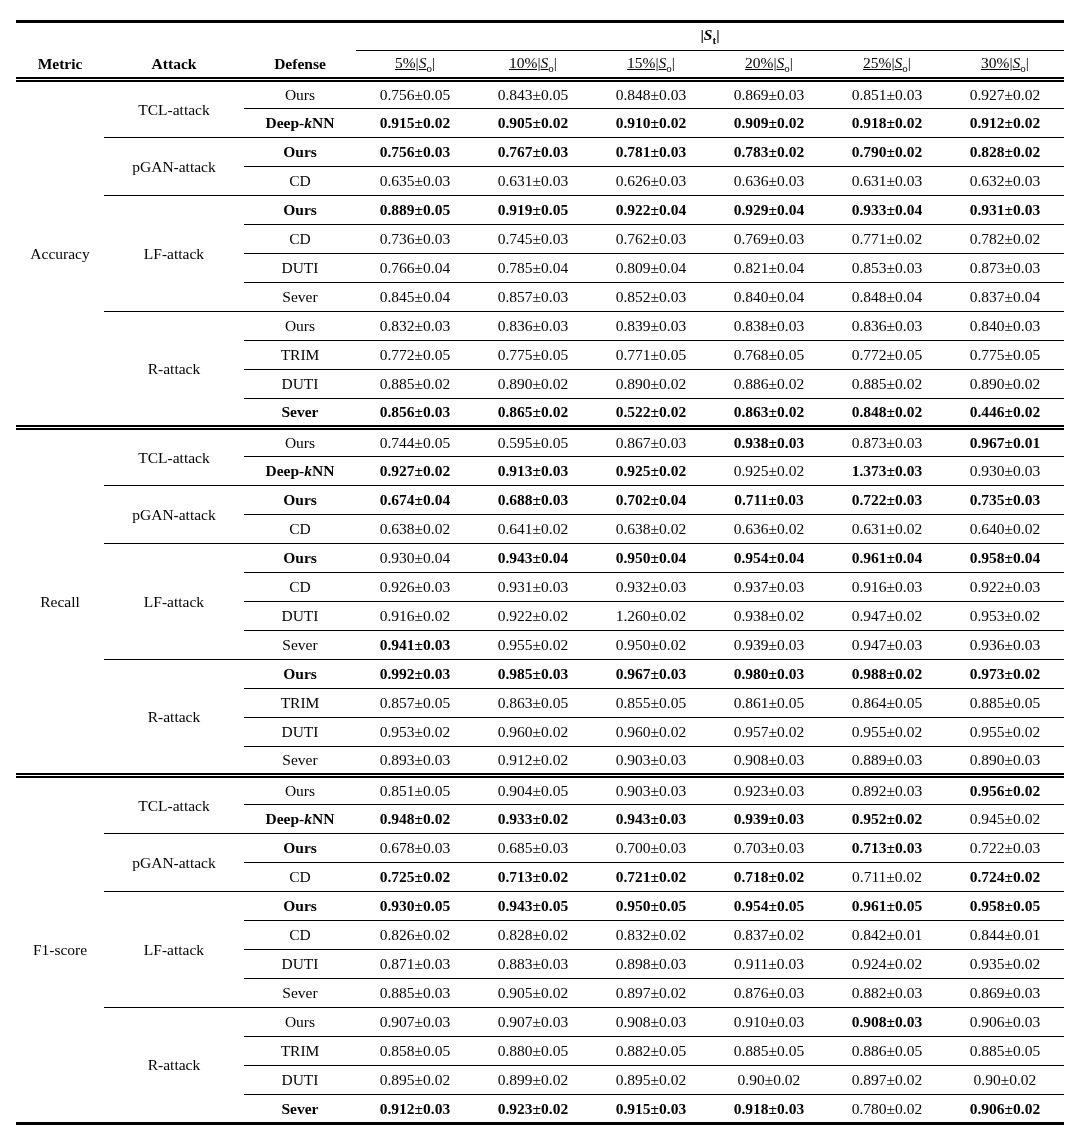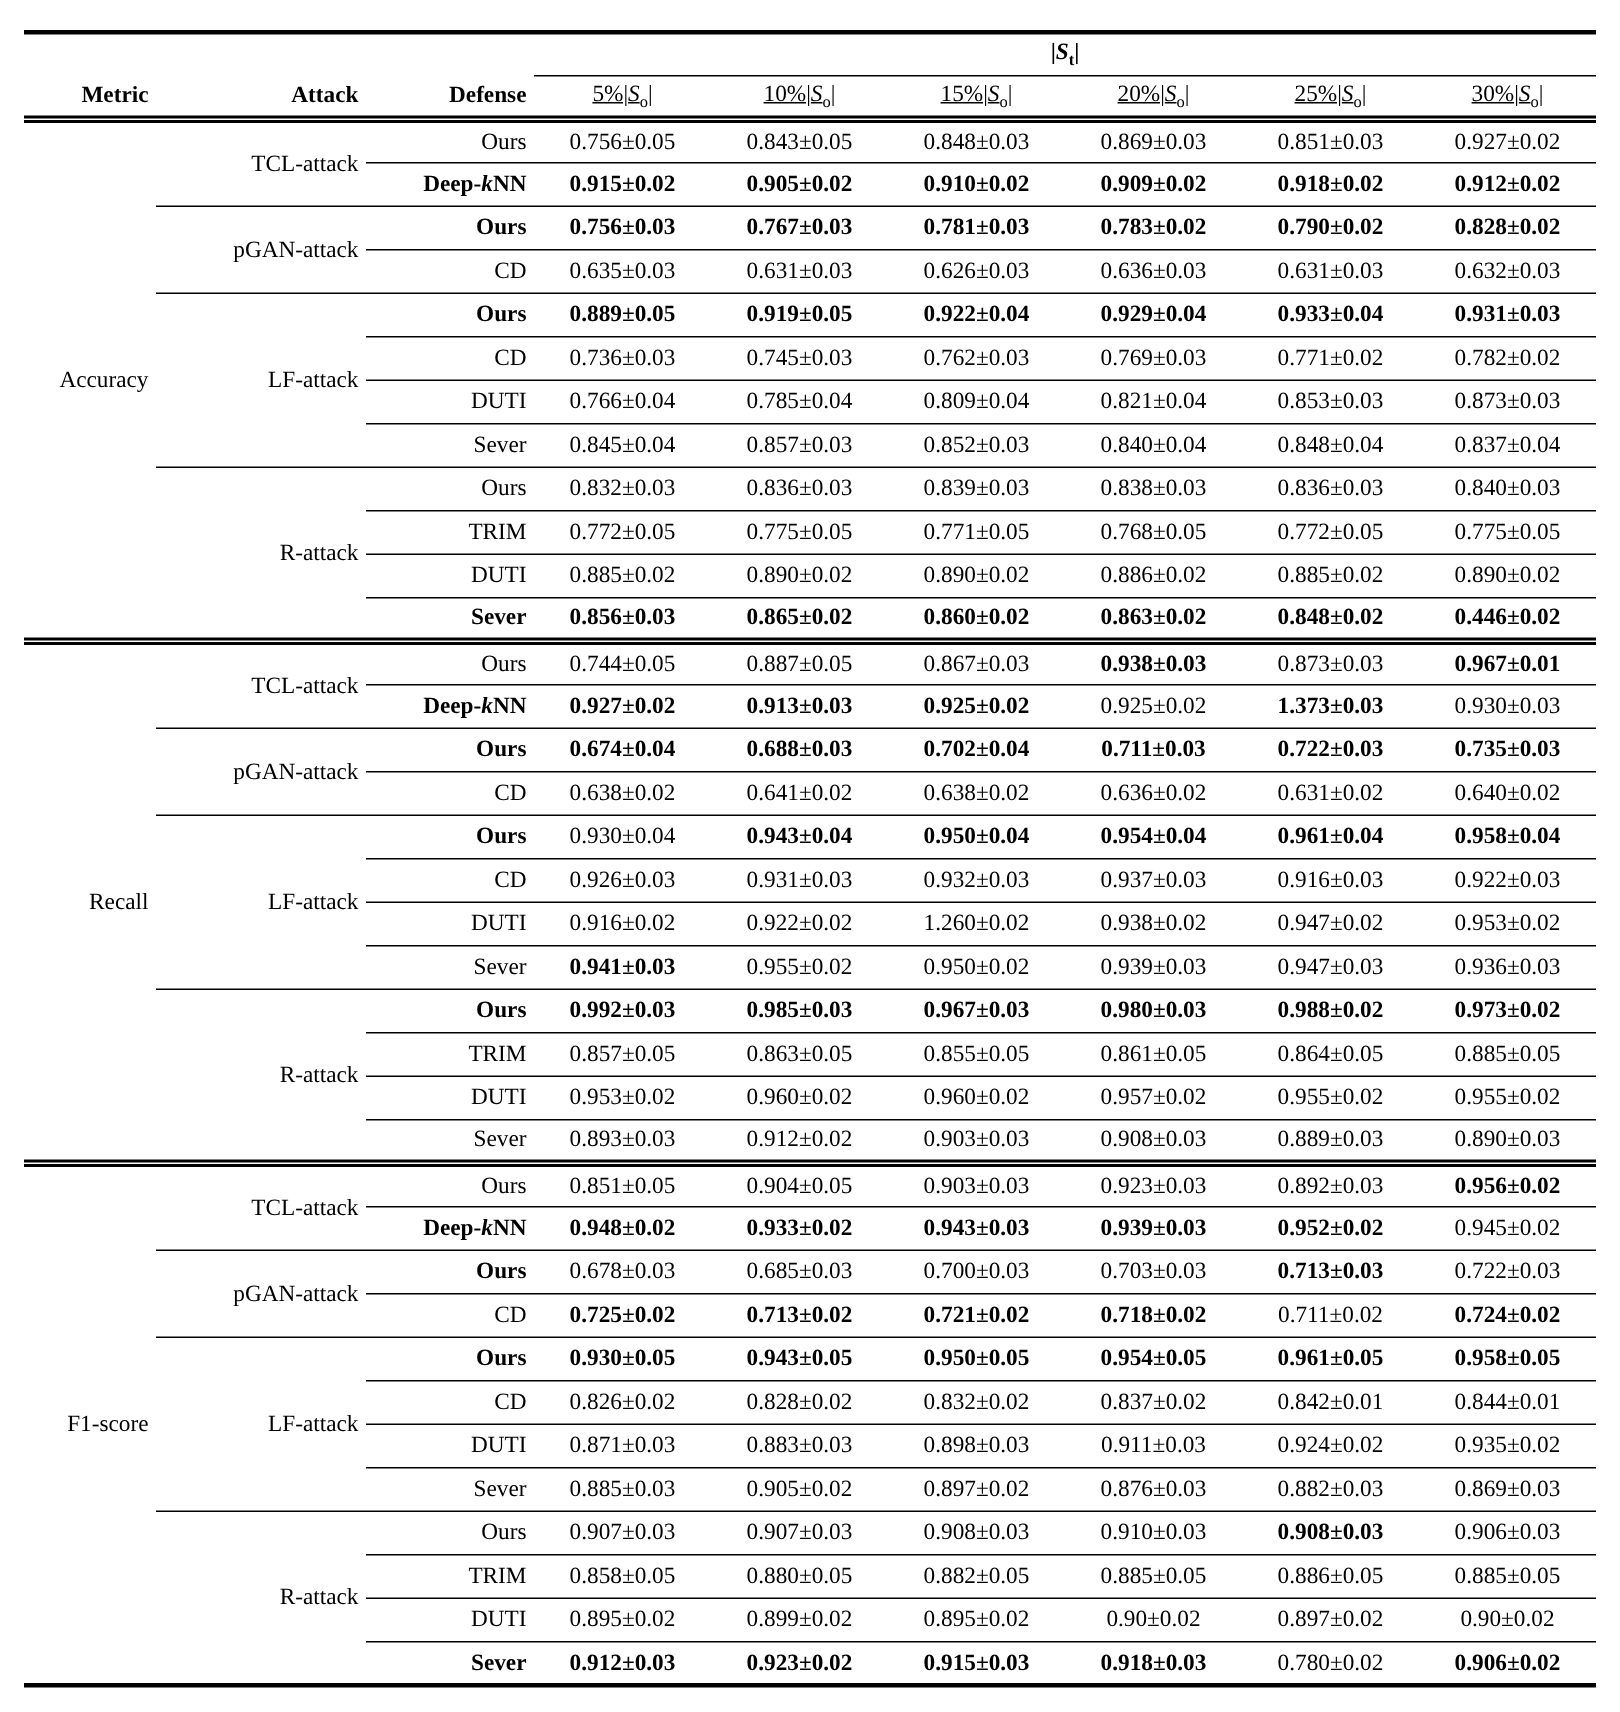--- a/index.html
+++ b/index.html
@@ -20,21 +20,21 @@
   th, td {
     font-size: 15.5px;
     height: 29px;
     padding: 1px 5px;
     white-space: nowrap;
     font-weight: 400;
     vertical-align: middle;
   }
   th { font-weight: 700; }
   th.colh { font-weight: 400; text-decoration: underline; }
-  .l { text-align: right; }
+  .l { text-align: center; }
   .c { text-align: center; }
   .b { font-weight: 700; }
   th.st {
     text-align: center;
     font-weight: 700;
     border-bottom: 1.5px solid #000;
   }
   tr.h2 th { border-bottom: 5px double #000; }
   td.cl { border-top: 1px solid #000; }
   td.st2 { border-top: 5px double #000; }
@@ -176,31 +176,31 @@
           <td class="c cl">0.890±0.02</td>
           <td class="c cl">0.890±0.02</td>
           <td class="c cl">0.886±0.02</td>
           <td class="c cl">0.885±0.02</td>
           <td class="c cl">0.890±0.02</td>
         </tr>
         <tr>
           <td class="def l b cl">Sever</td>
           <td class="c b cl">0.856±0.03</td>
           <td class="c b cl">0.865±0.02</td>
-          <td class="c b cl">0.860±0.02</td>
+          <td class="c b cl">0.522±0.02</td>
           <td class="c b cl">0.863±0.02</td>
           <td class="c b cl">0.848±0.02</td>
           <td class="c b cl">0.446±0.02</td>
         </tr>
         <tr>
           <td rowspan="12" class="metric l st2">Recall</td>
           <td rowspan="2" class="attack l st2">TCL-attack</td>
           <td class="def l st2">Ours</td>
           <td class="c st2">0.744±0.05</td>
-          <td class="c st2">0.887±0.05</td>
+          <td class="c st2">0.595±0.05</td>
           <td class="c st2">0.867±0.03</td>
           <td class="c b st2">0.938±0.03</td>
           <td class="c st2">0.873±0.03</td>
           <td class="c b st2">0.967±0.01</td>
         </tr>
         <tr>
           <td class="def l b cl">Deep-<i>k</i>NN</td>
           <td class="c b cl">0.927±0.02</td>
           <td class="c b cl">0.913±0.03</td>
           <td class="c b cl">0.925±0.02</td>

